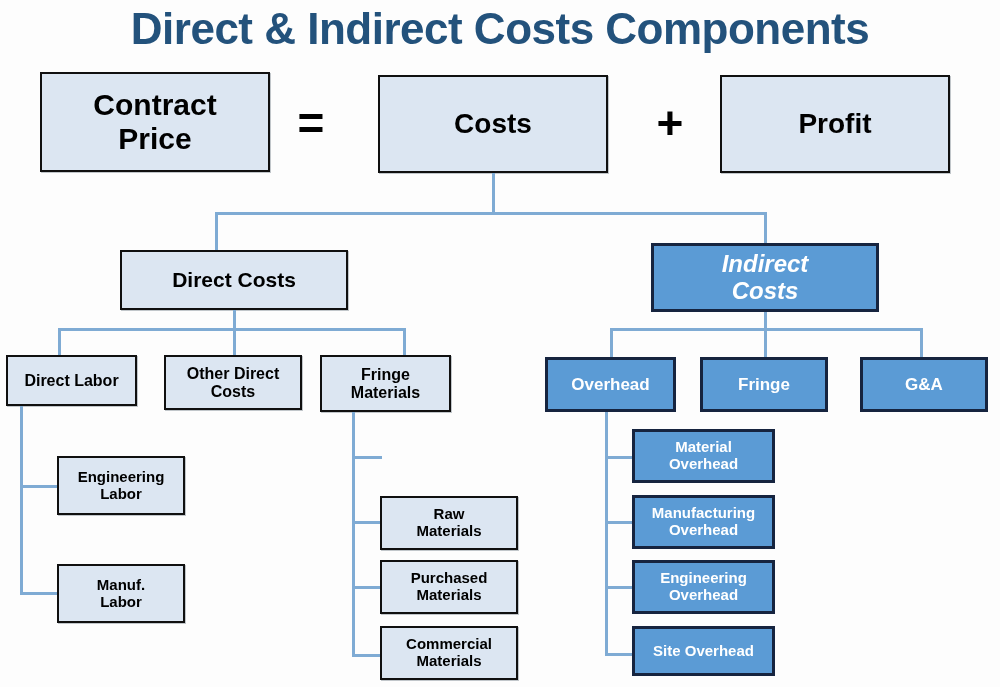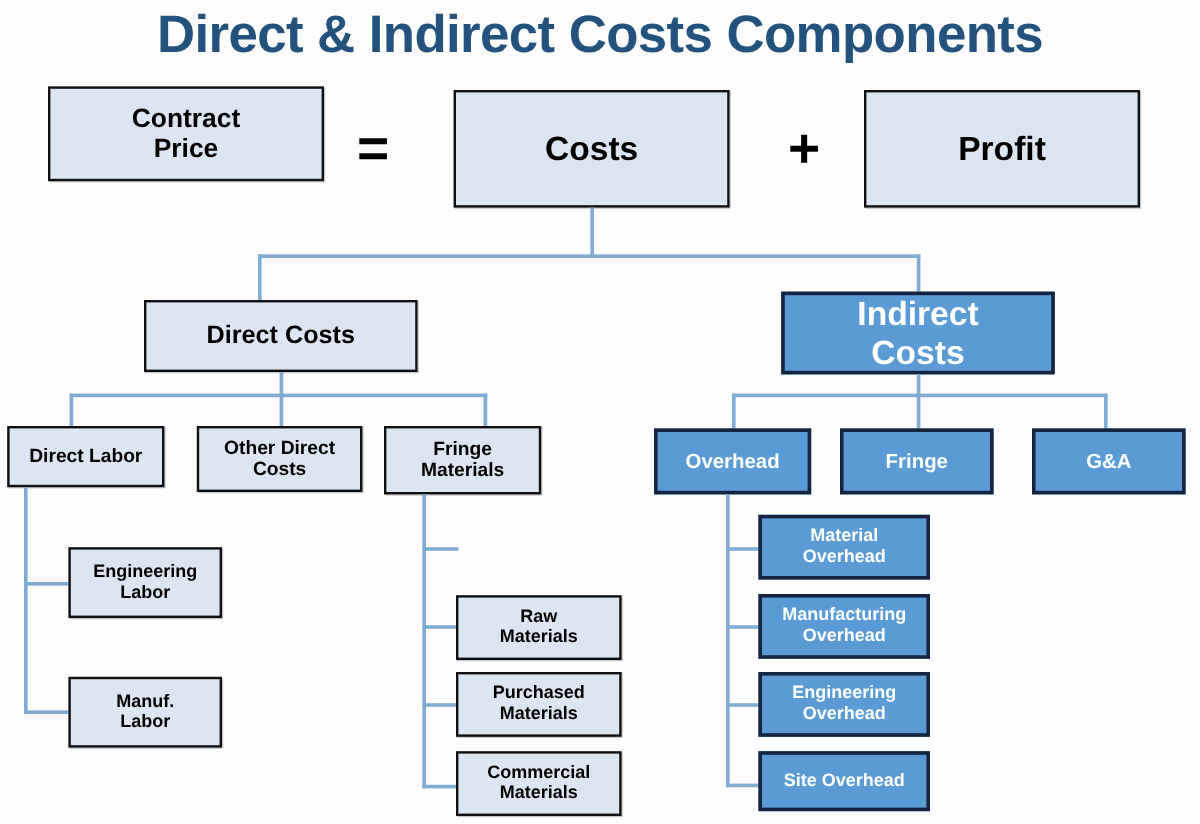--- a/index.html
+++ b/index.html
@@ -76,21 +76,21 @@
   .ln.v { width: 3px; }
   .ln.h { height: 3px; }
 </style>
 </head>
 <body>
 
 <div id="canvas">
 
   <div class="title">Direct &amp; Indirect Costs Components</div>
 
-  <div class="node light" style="left:40px; top:72px; width:230px; height:79px; font-size:22px;justify-content:center;">
+  <div class="node light" style="left:40px; top:72px; width:230px; height:100px; font-size:30px;justify-content:center;">
     <div>
       <div>Contract</div>
       <div>Price</div>
     </div>
   </div>
 
   <div class="operator" style="left:286px; top:100px; width:50px;">=</div>
 
   <div class="node light" style="left:378px; top:75px; width:230px; height:98px; font-size:28px;">
     <span>Costs</span>
@@ -104,21 +104,21 @@
 
   <div class="ln v" style="left:492px; top:173px; height:41px;"></div>
   <div class="ln h" style="left:215px; top:212px; width:552px;"></div>
   <div class="ln v" style="left:215px; top:212px; height:38px;"></div>
   <div class="ln v" style="left:764px; top:212px; height:31px;"></div>
 
   <div class="node light" style="left:120px; top:250px; width:228px; height:60px; font-size:21px;align-items:center;">
     <span>Direct Costs</span>
   </div>
 
-  <div class="node blue" style="left:651px; top:243px; width:228px; height:69px; font-size:28px;">
+  <div class="node blue" style="left:651px; top:243px; width:228px; height:69px; font-size:24px;font-style:italic;">
     <div>
       <div>Indirect</div>
       <div>Costs</div>
     </div>
   </div>
 
   <div class="ln v" style="left:233px; top:310px; height:20px;"></div>
   <div class="ln h" style="left:58px; top:328px; width:348px;"></div>
   <div class="ln v" style="left:58px; top:328px; height:27px;"></div>
   <div class="ln v" style="left:233px; top:328px; height:27px;"></div>

